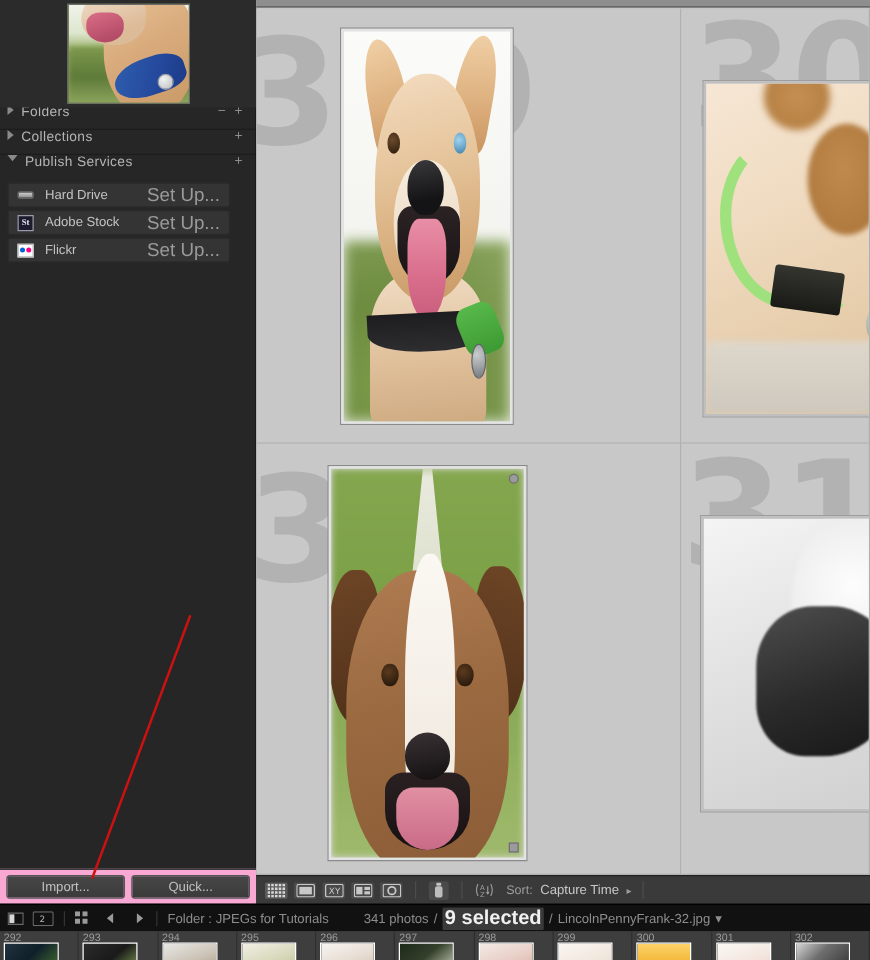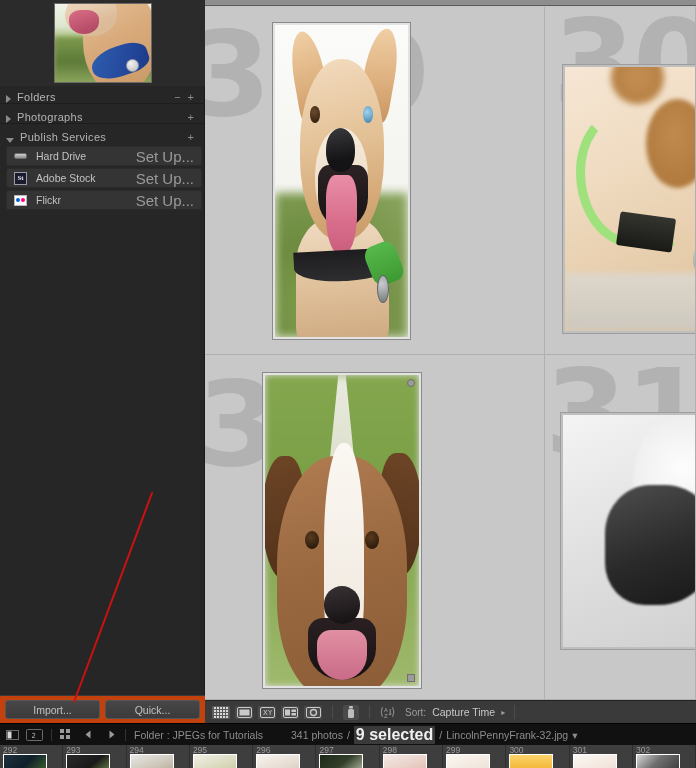--- a/index.html
+++ b/index.html
@@ -62,21 +62,21 @@
   }
   .nav-photo .tag {
     position:absolute; right:12px; bottom:10px; width:13px; height:13px;
     border-radius: 50%;
     background: radial-gradient(circle at 35% 30%, #f2f2f2, #b9bcc0);
     border: 1px solid #9aa0a6;
   }
 
   .panel-section { border-top: 1px solid #1d1d1d; }
   .section-header {
-    display: flex; align-items: flex-end;
+    display: flex; align-items: flex-start;
     height: 17px; padding: 0 10px 0 6px;
     cursor: default; user-select: none;
   }
   .tri {
     width: 0; height: 0; margin-right: 6px; flex: none;
   }
   .tri.down {
     border-left: 4px solid transparent;
     border-right: 4px solid transparent;
     border-top: 5px solid #8a8a8a;
@@ -99,21 +99,21 @@
   .cat-row {
     display: flex; align-items: center; height: 14px;
     padding: 0 6px 0 16px;
     border-bottom: 1px solid #272727;
     font-size: 10px; color: #b0b0b0;
   }
   .cat-row:last-child { border-bottom: none; }
   .cat-row .cname { flex: 1; }
   .cat-row .ccount { color: #8e8e8e; font-size: 9.5px; }
 
-  .ps-list { margin: 3px 2px 0 6px; }
+  .ps-list { margin: 3px 20px 0 6px; }
   .ps-row {
     display: flex; align-items: center;
     height: 20px; margin-bottom: 2px;
     background: #343434;
     border: 1px solid #2a2a2a; border-radius: 2px;
     padding: 0 7px 0 6px;
   }
   .ps-ico { width: 15px; height: 14px; flex: none; margin-right: 8px;
             display:flex; align-items:center; justify-content:center; }
   .ico-hd { width: 13px; height: 6px; border-radius: 2px;
@@ -130,21 +130,21 @@
   .find-more {
     margin: 4px 6px 0 6px; height: 19px;
     background: #343434; border:1px solid #2a2a2a; border-radius:2px;
     display:flex; align-items:center; justify-content:center;
     font-size: 10px; color: #aeaeae;
   }
 
   
   #module-buttons {
     position: absolute; left: 0; bottom: 0; width: 205px; height: 28px;
-    background: #c2410c; border-top: 1px solid #3a3a3a;
+    background: #f9a8d4; border-top: 1px solid #3a3a3a;
     display: flex; align-items: center; gap: 5px; padding: 0 5px;
   }
   .mod-btn {
     flex: 1; height: 19px;
     background: linear-gradient(180deg,#474747 0%, #3b3b3b 100%);
     border: 1px solid #555; border-radius: 3px;
     color: #c0c0c0; font-size: 10.5px;
     display: flex; align-items: center; justify-content: center;
   }
 
@@ -435,21 +435,21 @@
         <span class="tri right"></span>
         <span class="section-title">Folders</span>
         <span class="hdr-ctl">−</span>
         <span class="hdr-ctl">+</span>
       </div>
     </div>
 
     <div class="panel-section">
       <div class="section-header" style="height:19px">
         <span class="tri right"></span>
-        <span class="section-title">Photographs</span>
+        <span class="section-title">Collections</span>
         <span class="hdr-ctl">+</span>
       </div>
     </div>
 
     <div class="panel-section">
       <div class="section-header" style="height:19px">
         <span class="tri down"></span>
         <span class="section-title">Publish Services</span>
         <span class="hdr-ctl">+</span>
       </div>

